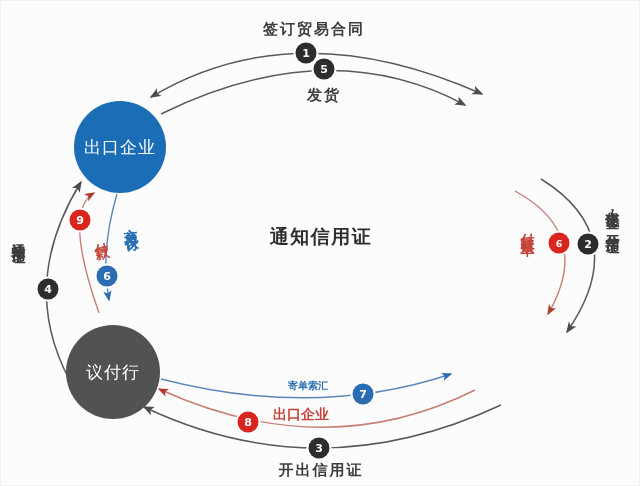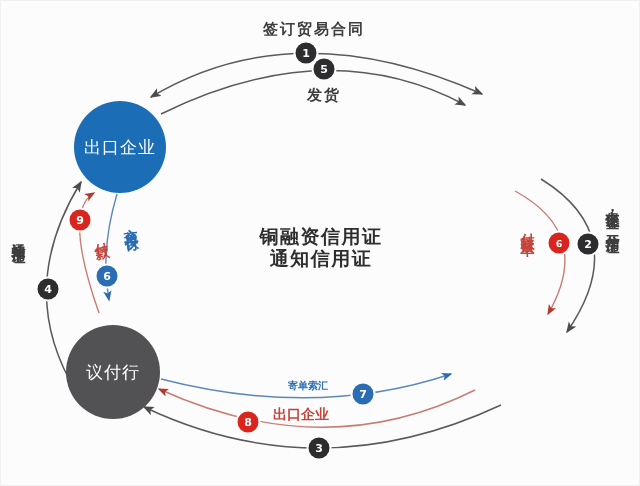--- a/index.html
+++ b/index.html
@@ -83,38 +83,38 @@
   </svg>
 
   <div class="node node-blue" style="left:73px;top:100px">
     <span>出口企业</span>
   </div>
   <div class="node node-gray" style="left:65px;top:324px">
     <span>议付行</span>
   </div>
 
   <div class="center-title">
-    <div>铜融资信用证</div>
     <div>通知信用证</div>
   </div>
 
   <div class="badge badge-black" style="left:305px;top:52px">1</div>
   <div class="badge badge-black" style="left:323px;top:68px">5</div>
   <div class="badge badge-black" style="left:587px;top:243px">2</div>
   <div class="badge badge-red badge-sm" style="left:558px;top:242px">6</div>
   <div class="badge badge-black" style="left:318px;top:447px">3</div>
   <div class="badge badge-black" style="left:47px;top:288px">4</div>
   <div class="badge badge-blue" style="left:106px;top:275px">6</div>
   <div class="badge badge-blue" style="left:362px;top:393px">7</div>
   <div class="badge badge-red" style="left:247px;top:421px">8</div>
   <div class="badge badge-red" style="left:79px;top:219px">9</div>
 
   <div class="lbl horiz dark" style="left:313px;top:28px">签订贸易合同</div>
   <div class="lbl horiz dark" style="left:323px;top:94px">发货</div>
   <div class="lbl vert dark" style="left:612px;top:198px">交保证金，开信用证</div>
+  <div class="lbl horiz dark" style="left:320px;top:469px">开出信用证</div>
   <div class="lbl vert dark" style="left:18px;top:230px">通知信用证</div>
   <div class="lbl vert blue-t" style="left:129px;top:216px;transform:translateX(-50%) rotate(-6deg)">交单议付</div>
   <div class="lbl horiz blue-t" style="left:307px;top:385px">寄单索汇</div>
   <div class="lbl horiz red-t" style="left:300px;top:414px">出口企业</div>
   <div class="lbl vert red-t" style="left:98px;top:231px;transform:translateX(-50%) rotate(-12deg)">付款</div>
   <div class="lbl vert red-t" style="left:527px;top:221px">付款赎单</div>
 
 </div>
 
 </body></html>

